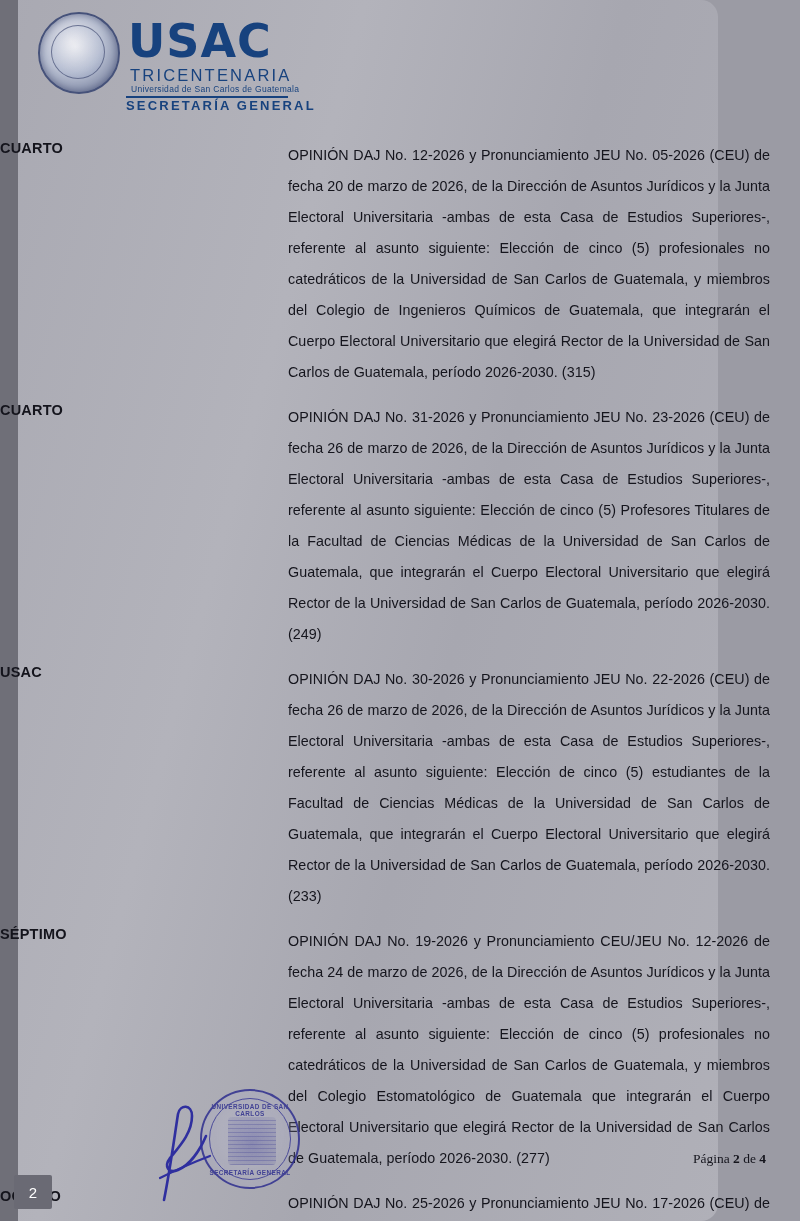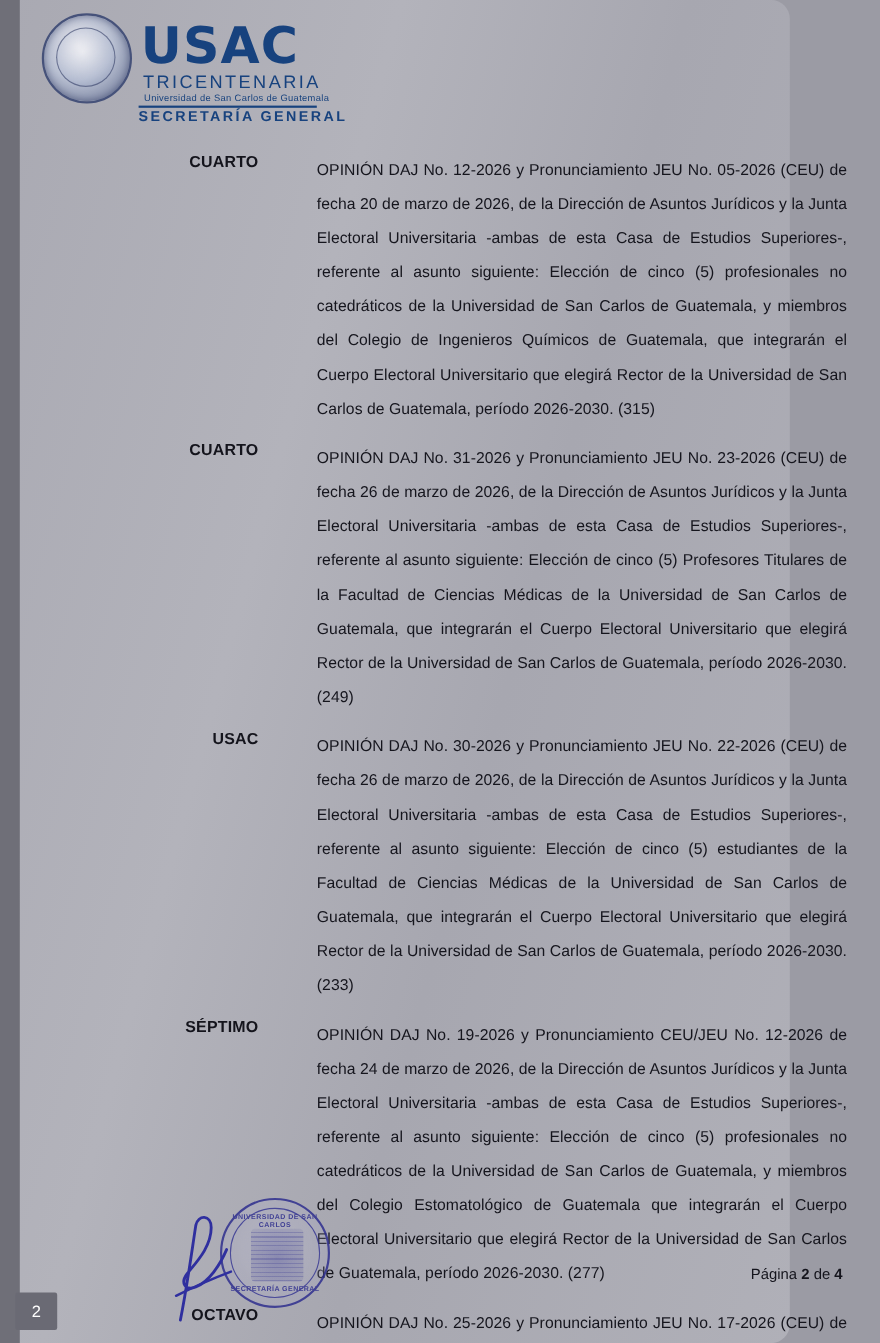--- a/index.html
+++ b/index.html
@@ -121,21 +121,20 @@
   .clause {
     position: relative;
     margin-bottom: 14px;
     min-height: 20px;
   }
   .clause-label {
     position: absolute;
     left: 0;
     top: 0;
     width: 235px;
-    text-align: right;
     font-weight: 700;
     font-size: 14.5px;
     color: #14141c;
     letter-spacing: 0.2px;
   }
   .clause-body {
     margin-left: 288px;
     width: 482px;
     font-size: 14.3px;
     line-height: 31px;
@@ -204,20 +203,21 @@
       repeating-linear-gradient(0deg, rgba(47,47,143,0.30) 0 1px, rgba(255,255,255,0) 1px 4px),
       radial-gradient(circle at 50% 55%, rgba(47,47,143,0.35), rgba(47,47,143,0.08));
   }
 
   .page-number {
     position: absolute;
     right: 34px;
     top: 56px;
     font-size: 13.5px;
     color: #15151d;
+    font-family: Liberation Serif, serif;
   }
   .page-number b { font-weight: 700; }
 
   
   .page-chip {
     position: absolute;
     left: 14px;
     bottom: 12px;
     width: 38px;
     height: 34px;

